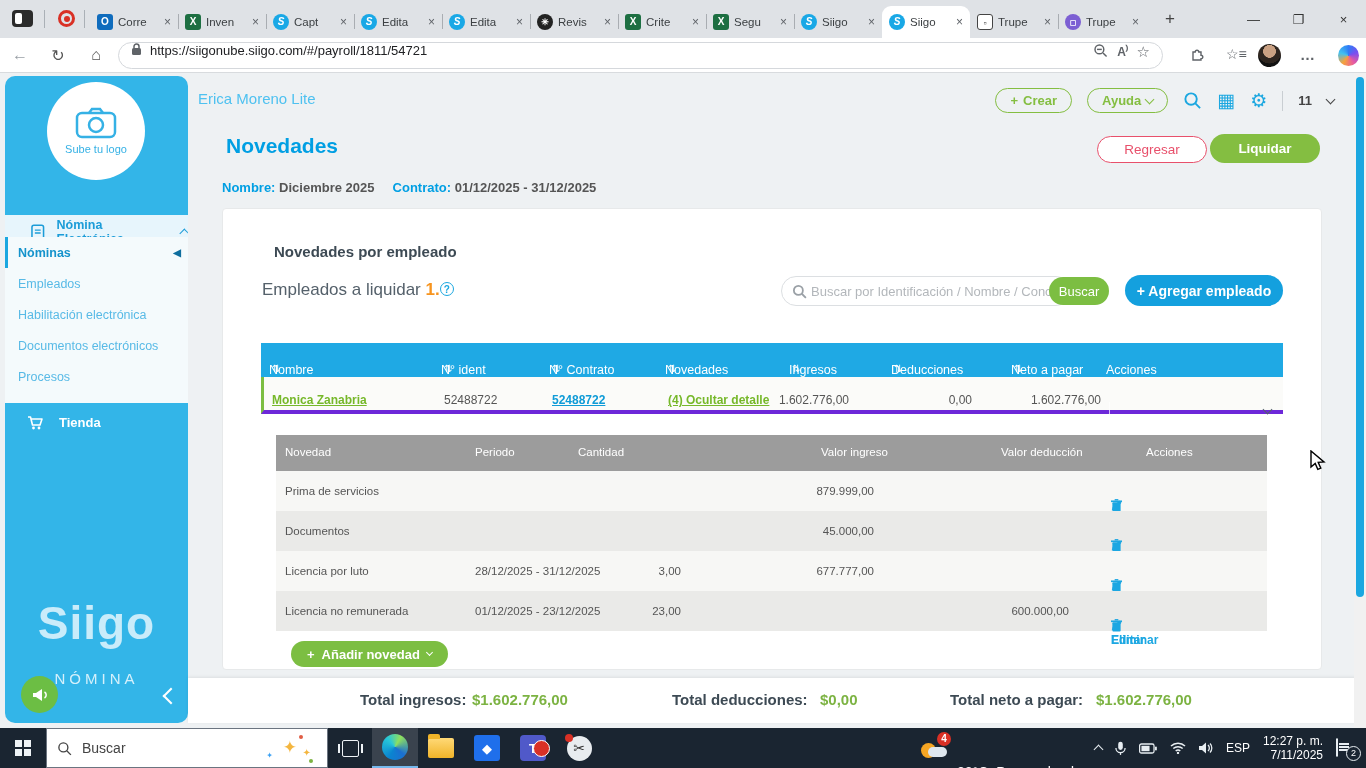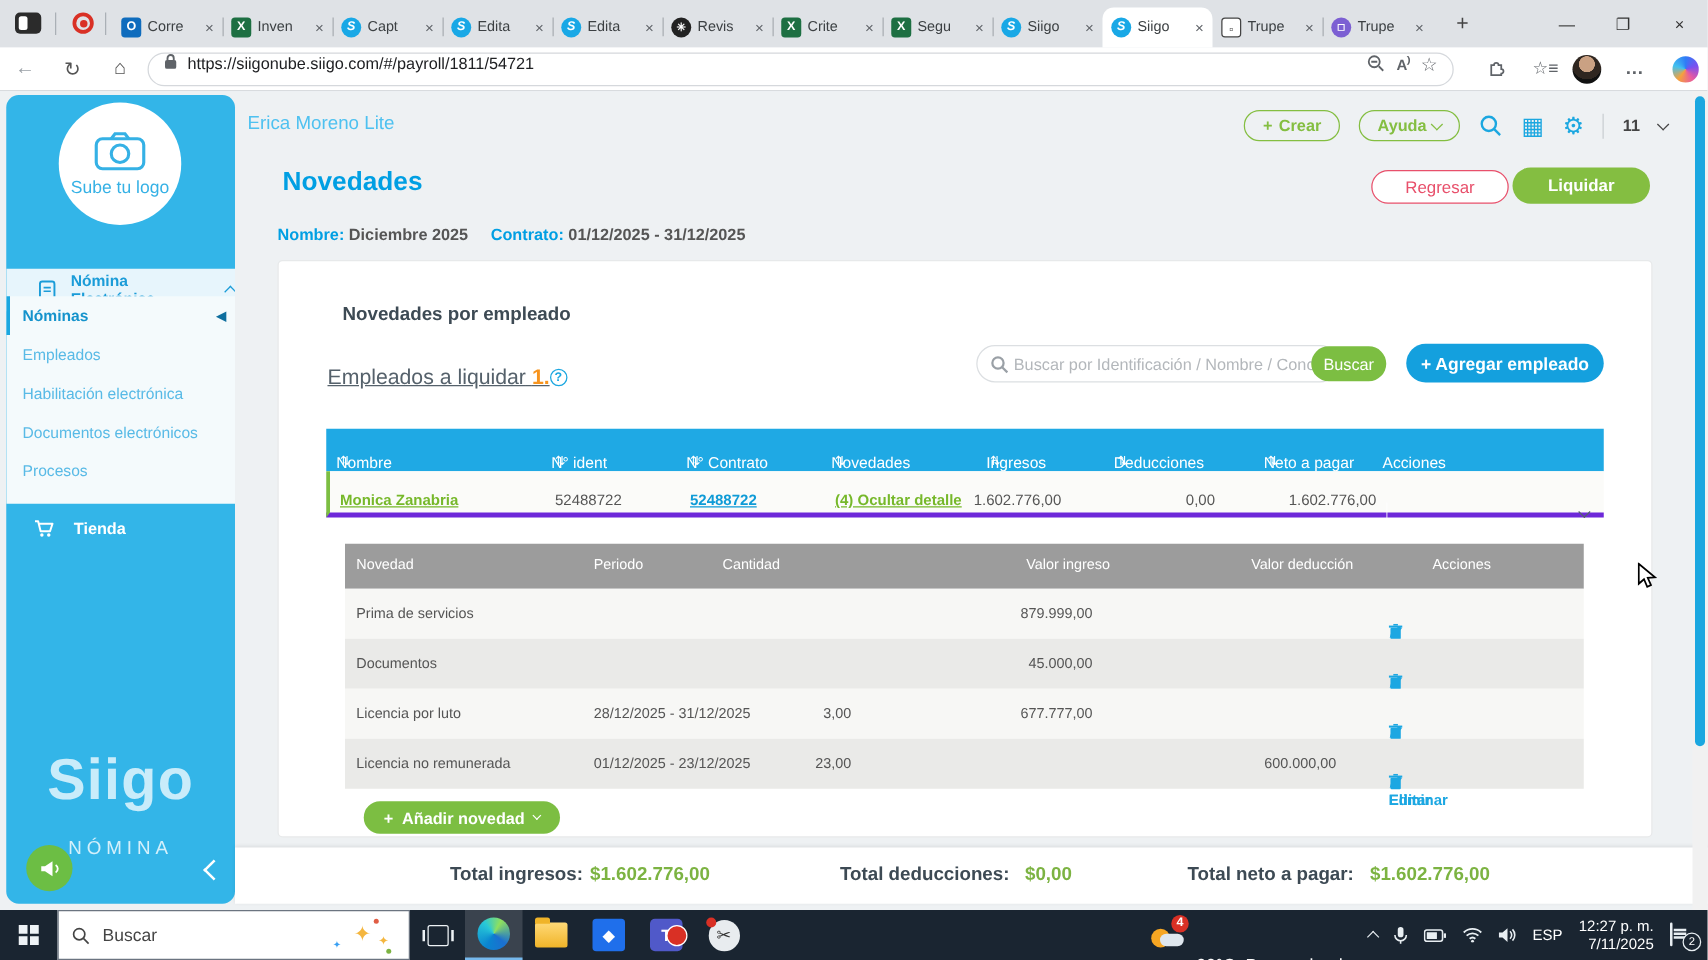--- a/index.html
+++ b/index.html
@@ -33,21 +33,21 @@
   .url-text{font-size:13px;color:#202124;flex:1;}
   .pill-ico{color:#5f6368;font-size:13px;display:flex;align-items:center;}
   .bar-ico{position:absolute;top:8px;color:#5f6368;font-size:15px;}
   .avatar{position:absolute;left:1258px;top:6px;width:23px;height:23px;border-radius:50%;background:radial-gradient(circle at 50% 32%,#caa183 32%,#2f2620 34%,#2f2620 62%,#111 63%);}
   .copilot{position:absolute;left:1338px;top:7px;width:21px;height:21px;border-radius:50%;background:conic-gradient(#2f7cf6,#7a4ff0,#e85aa0,#f6a23b,#41c1f0,#2f7cf6);}
   
   #app{position:absolute;left:0;top:73px;width:1366px;height:655px;background:#eef1f3;}
   
   #sidebar{position:absolute;left:5px;top:3px;width:183px;height:647px;background:#33b5e8;border-radius:10px;overflow:hidden;}
   .logo-circle{position:absolute;left:42px;top:6px;width:98px;height:98px;background:#fff;border-radius:50%;display:flex;flex-direction:column;align-items:center;justify-content:center;gap:4px;}
-  .logo-circle span{font-size:14px;color:#35b1e5;}
+  .logo-circle span{font-size:11px;color:#35b1e5;}
   .side-section{position:absolute;left:0;top:127px;width:183px;height:34px;background:#e7f5fc;display:flex;align-items:center;padding-left:26px;gap:12px;color:#1b9cd8;font-weight:bold;font-size:12.5px;margin-top:12px;}
   .side-menu{position:absolute;left:0;top:161px;width:183px;height:166px;background:#f4fafc;}
   .side-item{position:relative;height:31px;display:flex;align-items:center;padding-left:13px;font-size:12.5px;color:#58bae6;}
   .side-item.active{color:#1593cc;font-weight:bold;}
   .side-item.active::before{content:"";position:absolute;left:0;top:0;width:3px;height:100%;background:#1ba7e0;}
   .side-item.active .tri{position:absolute;right:7px;color:#0e6e9e;font-size:10px;}
   .side-foot{position:absolute;left:0;top:330px;width:183px;}
   .side-foot-item{height:33px;display:flex;align-items:center;padding-left:22px;gap:15px;color:#fff;font-weight:bold;font-size:13px;}
   .brand{position:absolute;left:0;top:520px;width:183px;text-align:center;color:#c9ecfa;font-size:46px;font-weight:bold;letter-spacing:1px;}
   .brand-sub{position:absolute;left:0;top:594px;width:183px;text-align:center;color:#d4f0fb;font-size:15px;letter-spacing:4px;}
@@ -64,21 +64,21 @@
   .chev{display:inline-block;width:7px;height:7px;border-right:1.8px solid currentColor;border-bottom:1.8px solid currentColor;transform:rotate(45deg);margin-top:-3px;}
   .chev-up{transform:rotate(-135deg);margin-top:3px;}
   .page-title{position:absolute;left:38px;top:61px;font-size:21px;font-weight:bold;color:#009fe3;}
   .btn-regresar{position:absolute;left:909px;top:63px;width:110px;height:27px;border:1.5px solid #e8506b;color:#e8506b;background:#fff;border-radius:14px;font-size:13.5px;font-family:inherit;}
   .btn-liquidar{position:absolute;left:1022px;top:61px;width:110px;height:29px;border:none;color:#fff;background:#84be41;border-radius:15px;font-size:13.5px;font-weight:bold;font-family:inherit;}
   .meta{position:absolute;left:34px;top:107px;font-size:13px;color:#555;font-weight:bold;}
   .meta b{color:#009fe3;font-weight:bold;}
   
   #card{position:absolute;left:34px;top:135px;width:1100px;height:462px;background:#fff;border:1px solid #e7e9ea;border-radius:4px;}
   .card-title{position:absolute;left:51px;top:34px;font-size:15px;font-weight:bold;color:#3d4a54;}
-  .card-sub{position:absolute;left:39px;top:83px;font-size:17px;color:#55616b;text-decoration:underline;}
+  .card-sub{position:absolute;left:39px;top:71px;font-size:17px;color:#55616b;}
   .card-sub b{color:#f7941e;}
   .qmark{display:inline-block;width:14px;height:14px;border:1.5px solid #1ba7e0;color:#1ba7e0;border-radius:50%;font-size:10px;line-height:13px;text-align:center;font-weight:bold;vertical-align:2px;}
   .search-wrap{position:absolute;left:558px;top:67px;width:290px;height:30px;border:1px solid #dcdfe2;border-radius:15px;background:#fff;display:flex;align-items:center;padding:0 10px;gap:4px;color:#b3b7bb;}
   .search-wrap input{border:none;outline:none;flex:1;font-size:13px;color:#555;font-family:inherit;background:transparent;}
   .search-wrap input::placeholder{color:#b3b7bb;}
   .btn-buscar{position:absolute;left:826px;top:68px;width:60px;height:28px;background:#7cbe42;color:#fff;border:none;border-radius:14px;font-size:13px;font-family:inherit;}
   .btn-agregar{position:absolute;left:902px;top:66px;width:158px;height:31px;background:#14a0de;color:#fff;border:none;border-radius:16px;font-size:14px;font-weight:bold;font-family:inherit;}
   
   .etable-head{position:absolute;left:38px;top:134px;width:1022px;height:34px;background:#1fa9e4;color:#fff;font-size:12.5px;}
   .etable-head span{position:absolute;top:10px;white-space:nowrap;}

